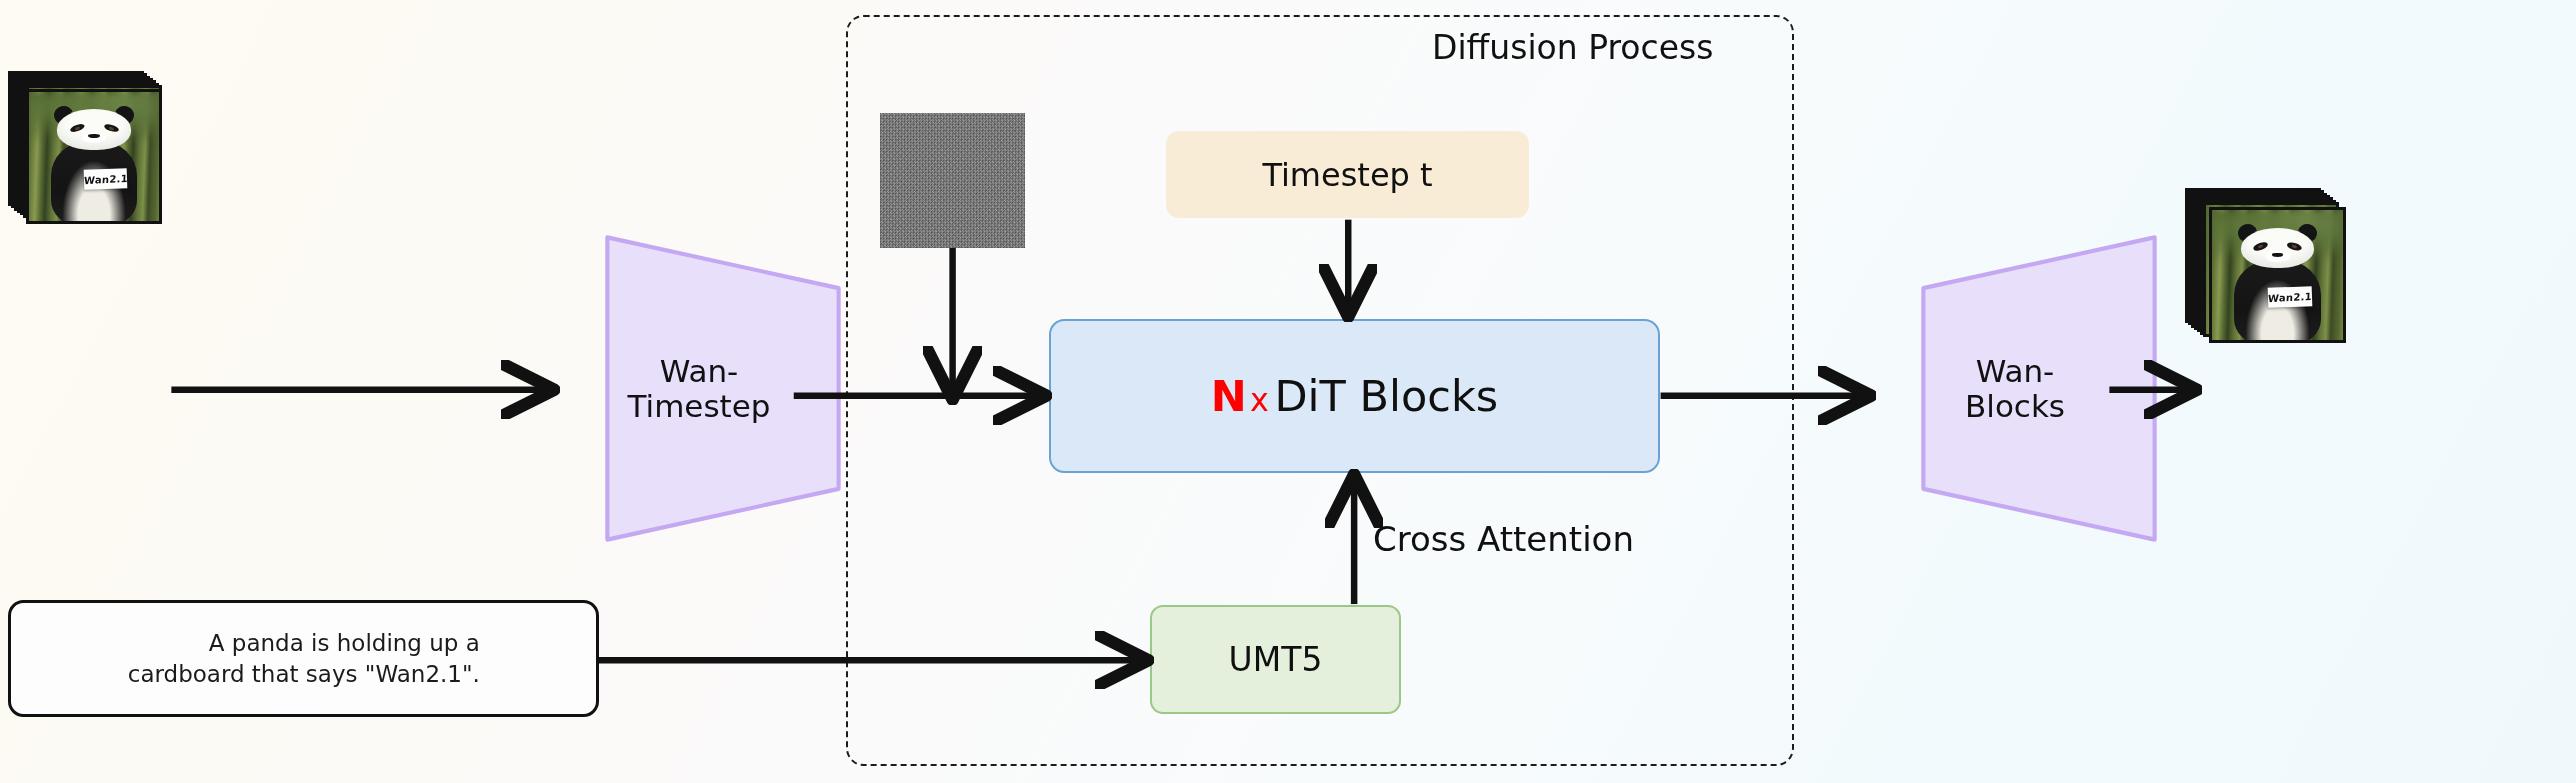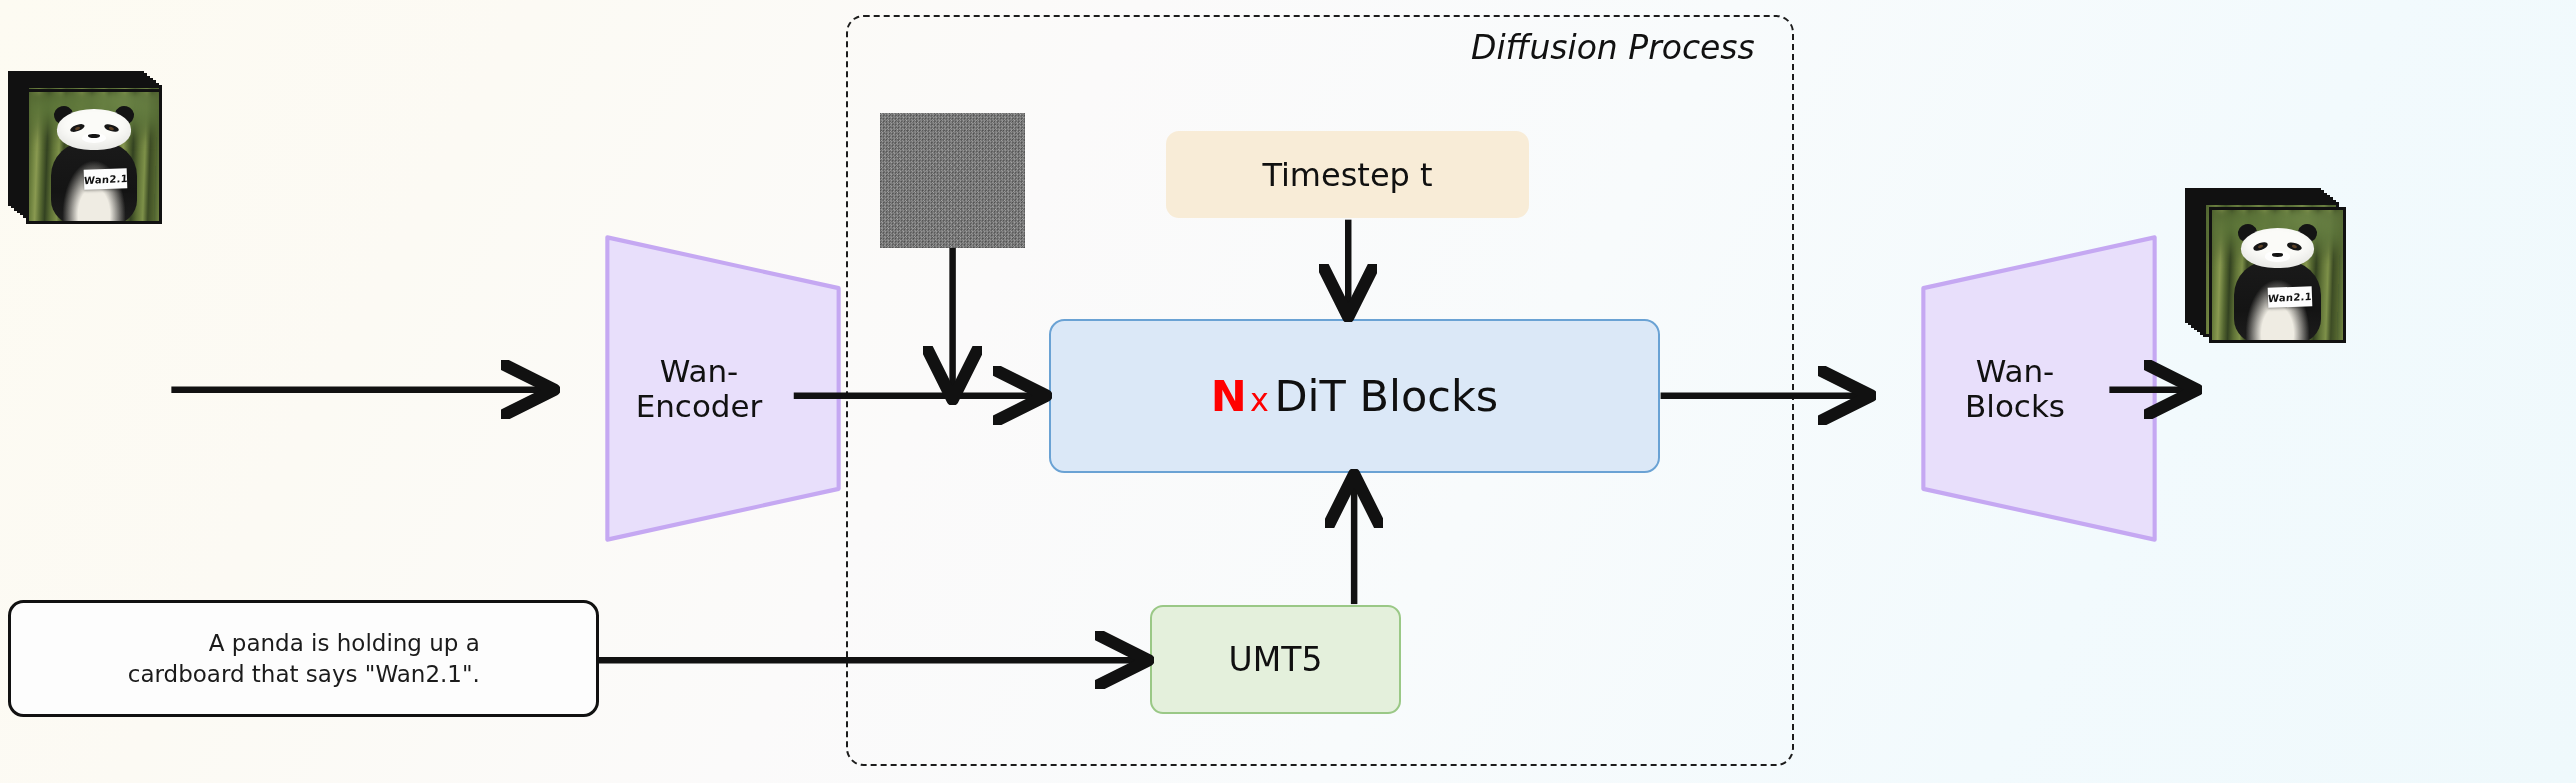--- a/index.html
+++ b/index.html
@@ -157,24 +157,22 @@
   
   .diffusion-box {
     position: absolute;
     box-sizing: border-box;
     border: 2.4px dashed #1c1c1c;
     border-radius: 17.7px;
     background: transparent;
   }
   .diffusion-title {
     position: absolute;
-    font-style: italic;
     color: #111;
     white-space: nowrap;
-    margin-left: 39px;
   }
 
   
   .noise {
     position: absolute;
     background-color: #8d8d8d;
     background-image:
       repeating-conic-gradient(#9a9a9a 0% 25%, #6e6e6e 0% 50%),
       repeating-conic-gradient(#b4b4b4 0% 25%, #5a5a5a 0% 50%),
       repeating-conic-gradient(#cfcfcf 0% 25%, #474747 0% 50%),
@@ -245,21 +243,21 @@
       <div>cardboard that says "Wan2.1".</div>
     </div>
   </div>
 
   <div class="trap" style="left:557px; top:235px; width:236px; height:307px;">
     <svg viewBox="0 0 400 520" preserveAspectRatio="none">
       <polygon points="4,4 396,90 396,430 4,516" fill="#e8dffb" stroke="#c5a8f2" stroke-width="7" stroke-linejoin="round"></polygon>
     </svg>
     <div class="trap-label" style="font-size:31px;">
       <span>Wan-</span>
-      <span>Encoder</span>
+      <span>Timestep</span>
     </div>
   </div>
 
   <div class="diffusion-box" style="left:846px; top:14.8px; width:948px; height:751px;"></div>
 
   <div class="diffusion-title" style="left:1432px; top:28px; font-size:33px;">Diffusion Process</div>
 
   <div class="noise" style="left:880px; top:113px; width:145px; height:135px;"></div>
 
   <div class="rbox dit" style="left:1049px; top:319px; width:611px; height:154px; font-size:43px;">
@@ -269,20 +267,21 @@
   </div>
 
   <div class="rbox ts" style="left:1166px; top:131px; width:363px; height:87px; font-size:32px;">
     <span>Timestep t</span>
   </div>
 
   <div class="rbox umt5" style="left:1150px; top:605px; width:251px; height:109px; font-size:33px;">
     <span>UMT5</span>
   </div>
 
+  <div class="plain-label" style="left:1373px; top:519px; font-size:34px;">Cross Attention</div>
 
   <div class="trap" style="left:1873px; top:235px; width:236px; height:307px;">
     <svg viewBox="0 0 400 520" preserveAspectRatio="none">
       <polygon points="4,90 396,4 396,516 4,430" fill="#e8dffb" stroke="#c5a8f2" stroke-width="7" stroke-linejoin="round"></polygon>
     </svg>
     <div class="trap-label" style="font-size:31px;">
       <span>Wan-</span>
       <span>Blocks</span>
     </div>
   </div>

